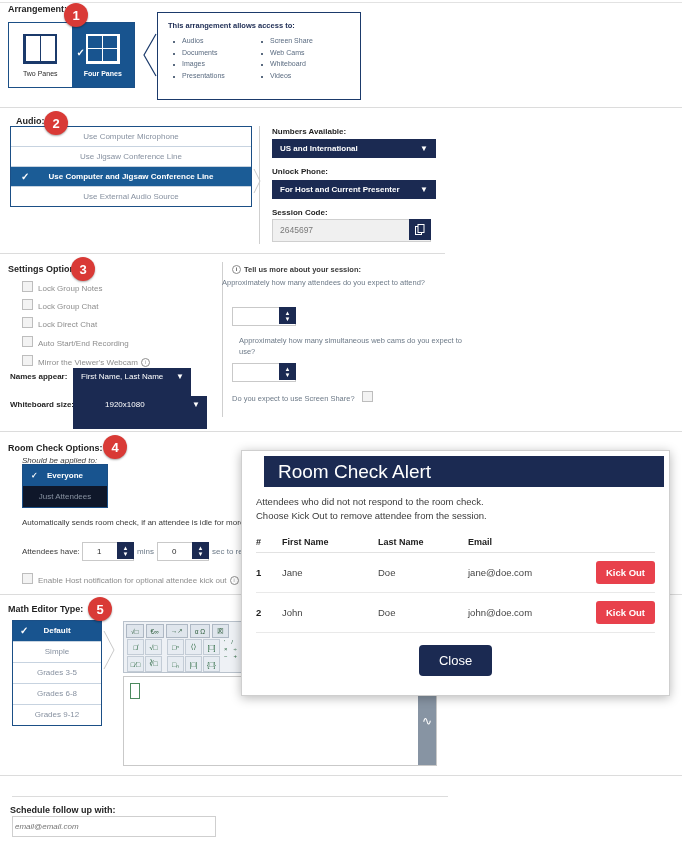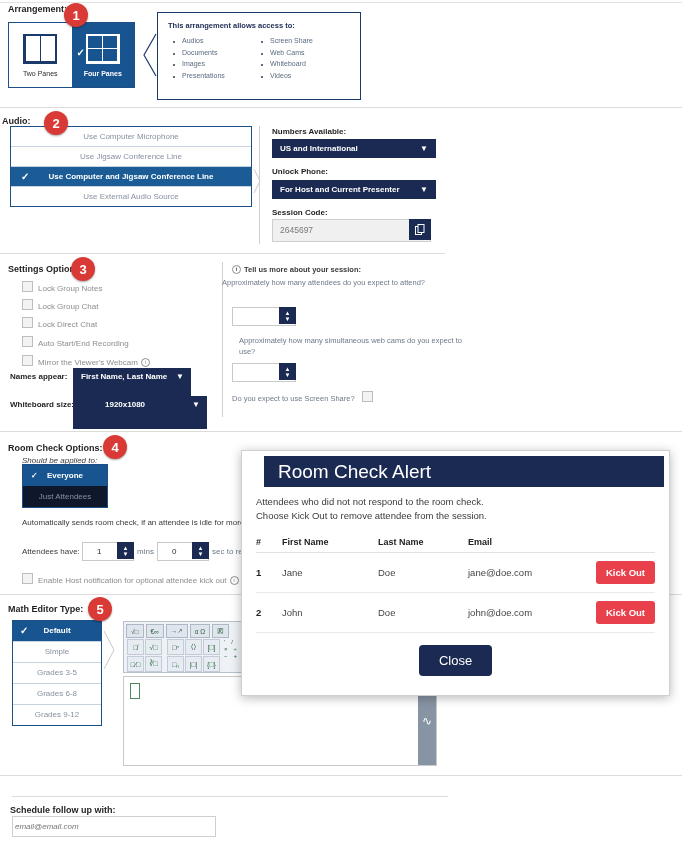--- a/index.html
+++ b/index.html
@@ -48,21 +48,21 @@
   .callout{position:absolute;left:157px;top:12px;width:202px;height:86px;
     border:1px solid #1b3a6b;background:#fff;}
   .callout .ct{position:absolute;left:10px;top:8px;font-size:7.5px;font-weight:bold;color:#1b2a52;}
   .callout ul{list-style:none;margin:0;padding:0;position:absolute;top:24px;}
   .callout ul.c1{left:24px;} .callout ul.c2{left:112px;}
   .callout li{font-size:7px;color:#5a6b80;margin-bottom:4.5px;position:relative;}
   .callout li:before{content:"";position:absolute;left:-9px;top:4px;width:2px;height:2px;background:#5a6b80;}
   .cpoint{position:absolute;left:143px;top:33px;width:14px;height:44px;}
 
   
-  #audio-label{position:absolute;left:2px;top:116px;}
+  #audio-label{position:absolute;left:16px;top:116px;}
   .audio-box{position:absolute;left:10px;top:126px;width:240px;border:1px solid #1b4f86;background:#fff;}
   .audio-row{height:19px;line-height:19px;text-align:center;font-size:8px;color:#8791a0;
     border-bottom:1px solid #c7d3e0;position:relative;}
   .audio-row:last-child{border-bottom:none;}
   .audio-row.sel{background:#1b5c96;color:#fff;font-weight:bold;}
   .audio-row.sel .ck{position:absolute;left:10px;top:0;font-size:10px;}
 
   .vdiv{position:absolute;width:1px;background:#cfcfcf;}
 
   .fld-label{font-size:8px;font-weight:bold;color:#1f1f1f;}
@@ -77,21 +77,21 @@
   
   .hdiv{position:absolute;height:1px;background:#dcdcdc;}
   #settings-label{position:absolute;left:8px;top:264px;}
   .cbrow{position:absolute;font-size:8px;color:#8d8d8d;}
   .cbox{display:inline-block;width:9px;height:9px;border:1px solid #bdbdbd;background:#f3f3f3;
     vertical-align:-1px;margin-right:5px;}
   .info-i{display:inline-block;width:7px;height:7px;border:1px solid #8d8d8d;border-radius:50%;
     font-size:5px;line-height:7px;text-align:center;margin-left:3px;vertical-align:1px;}
 
   .inl{position:absolute;font-size:8px;font-weight:bold;color:#1f1f1f;}
-  .sel-dd{position:absolute;background:#1b2a52;color:#fff;font-size:8px;font-weight:bold;
+  .sel-dd{position:absolute;background:#1b2a52;color:#fff;font-size:8px;font-weight:normal;
     height:33px;line-height:17px;padding-left:8px;}
   .sel-dd .car{position:absolute;right:7px;top:0;}
 
   .qtext{position:absolute;font-size:7.5px;color:#6d7a88;line-height:11px;}
   .spin{position:absolute;width:62px;height:17px;border:1px solid #c9c9c9;background:#fff;}
   .spin .btns{position:absolute;right:-1px;top:-1px;width:17px;height:17px;background:#1b2a52;
     display:flex;flex-direction:column;align-items:center;justify-content:center;color:#fff;font-size:6px;line-height:6px;}
 
   
   #roomcheck-label{position:absolute;left:8px;top:443px;}

